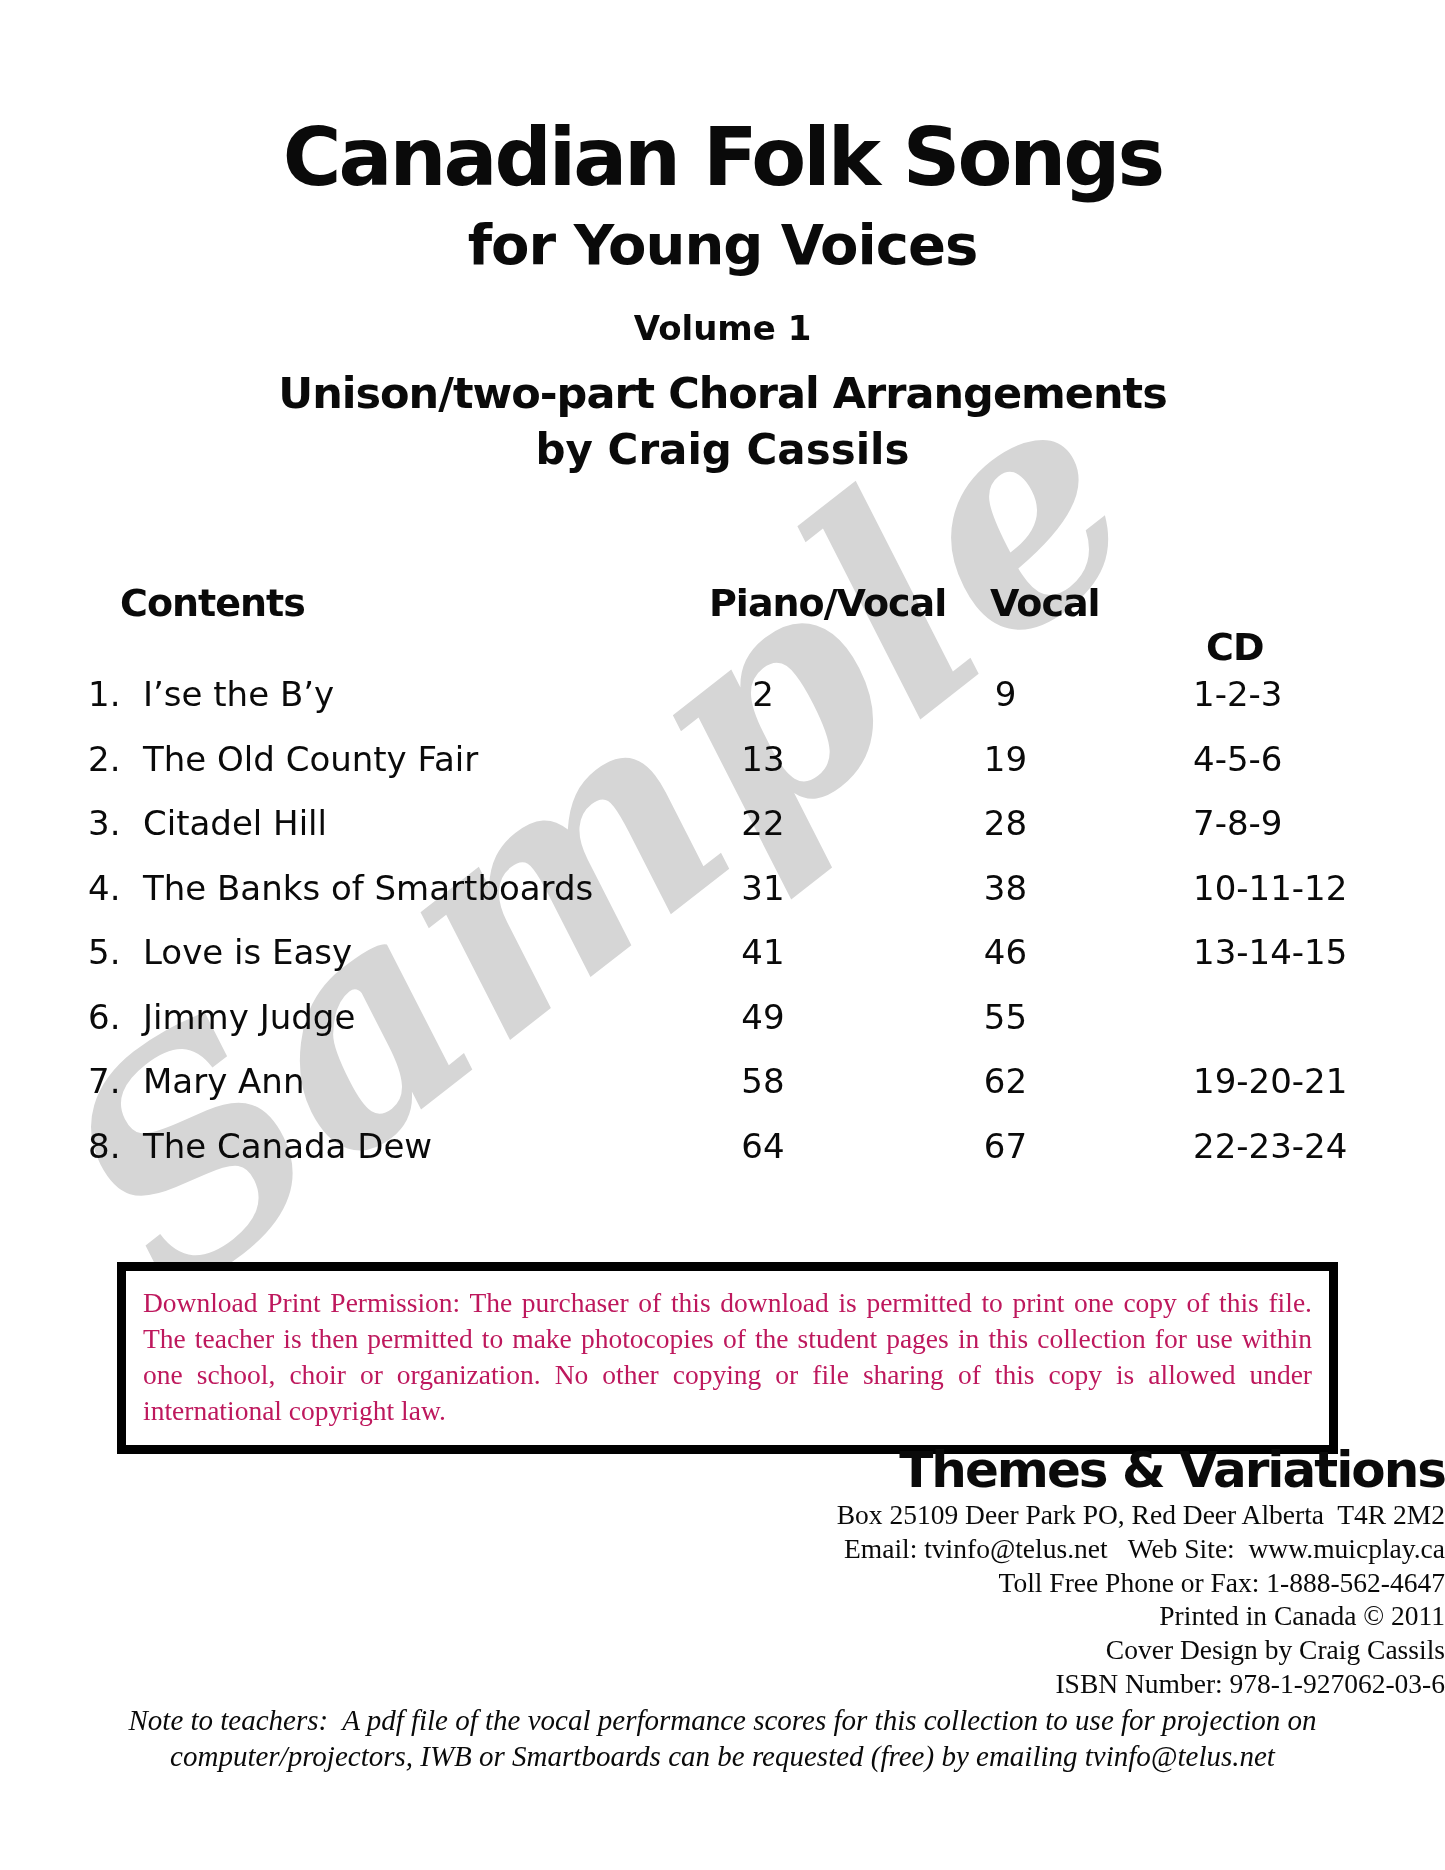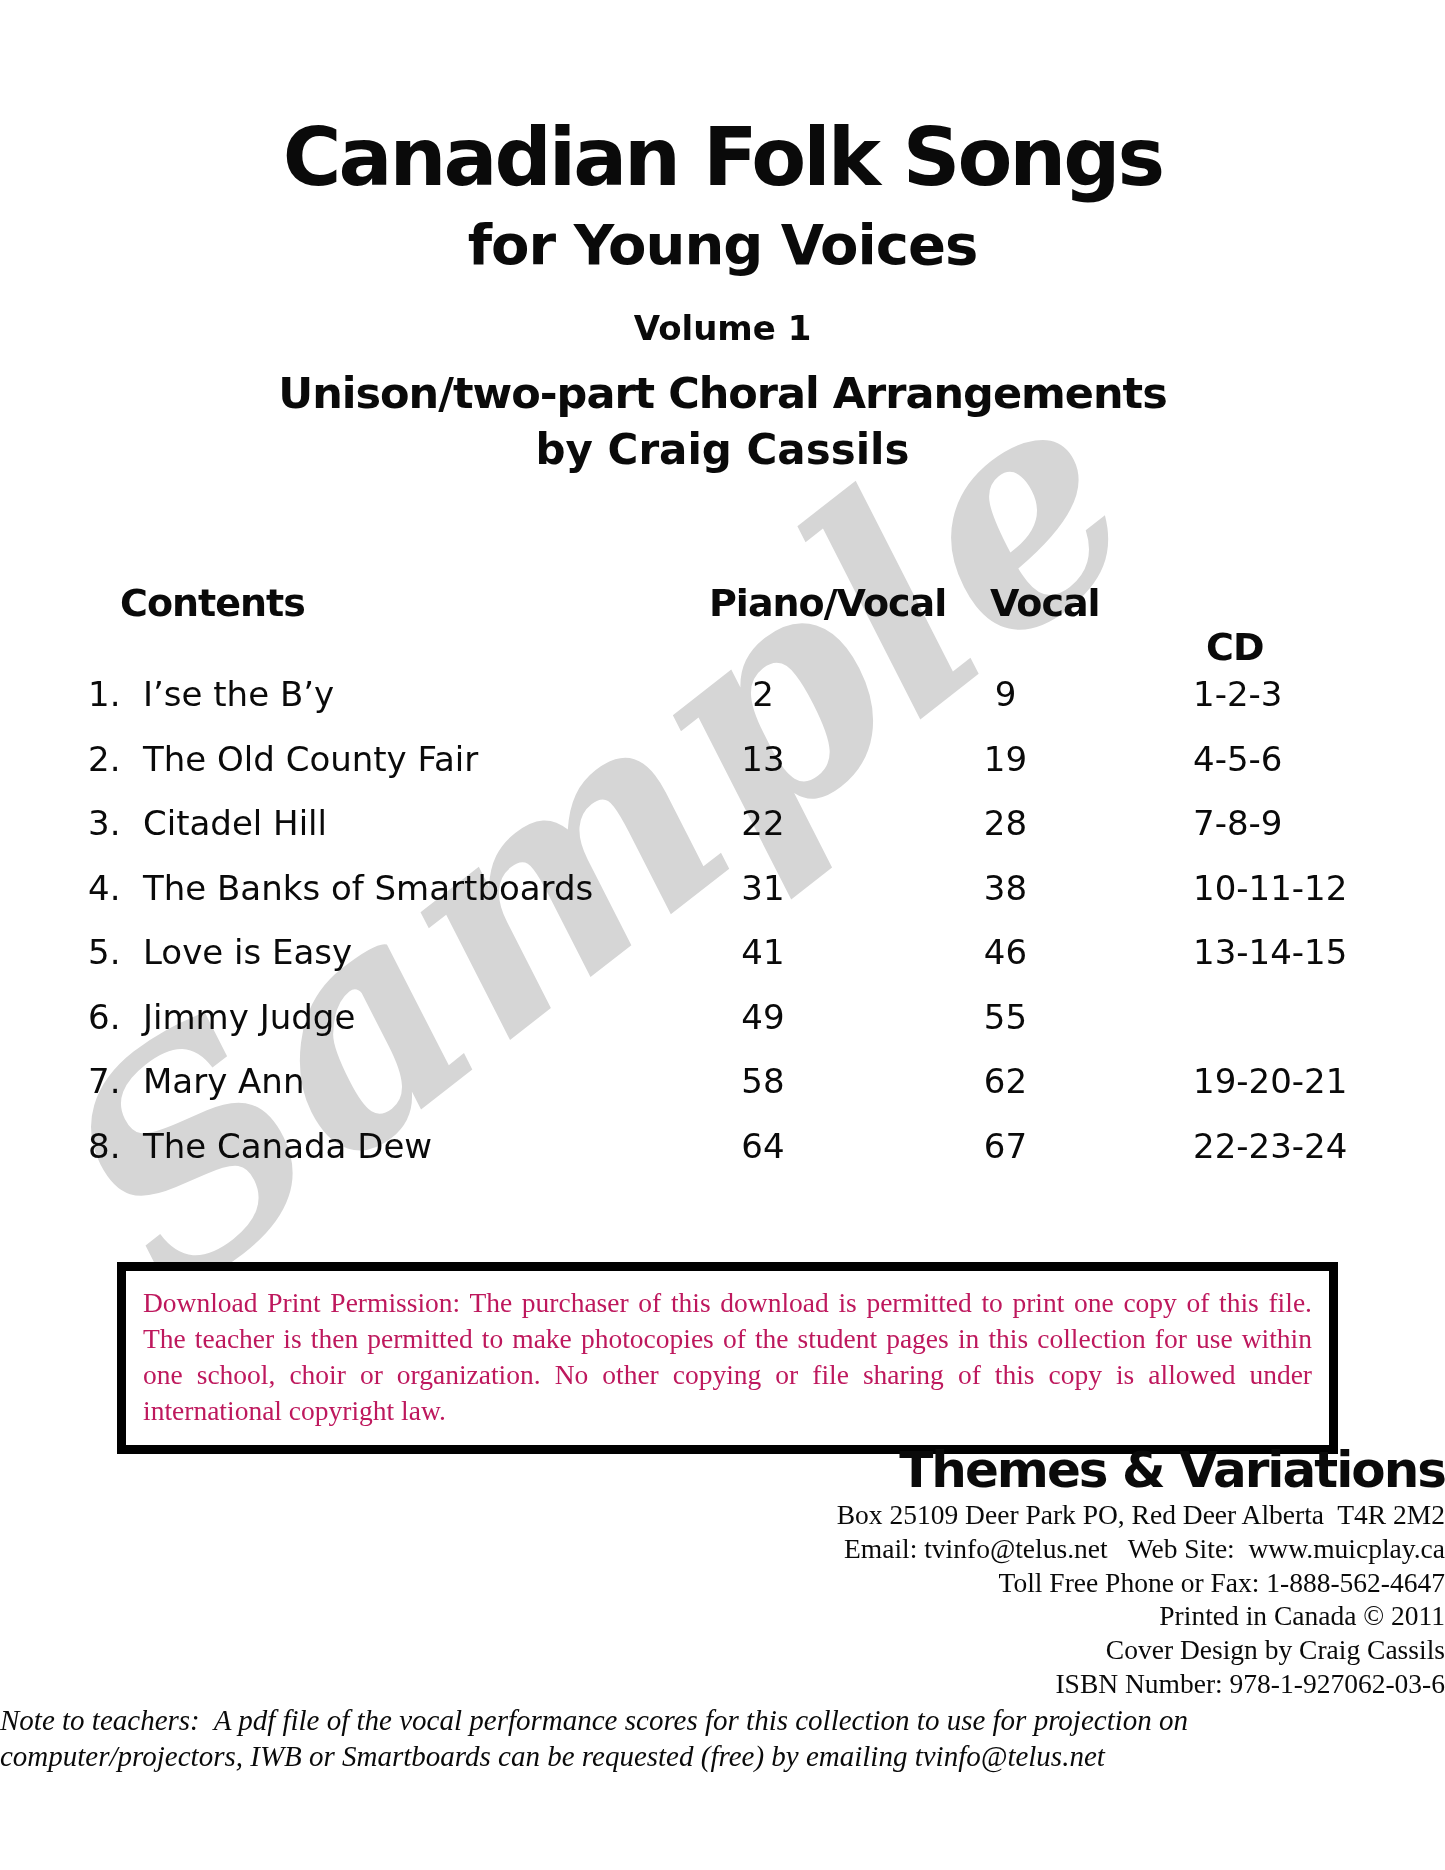--- a/index.html
+++ b/index.html
@@ -54,21 +54,21 @@
     margin:0;font-family:"Liberation Serif",serif;font-size:27.5px;
     line-height:36px;text-align:justify;color:#be185d;
   }
 
   
   .publisher{position:absolute;top:1442px;left:0;right:0;text-align:right;}
   .pub-name{font-size:50px;line-height:56px;letter-spacing:-2px;font-weight:700;}
   .pub-line{font-size:27.5px;line-height:33.8px;white-space:pre-wrap;margin-left:13px;}
 
   
-  .note{position:absolute;top:1702px;left:0;right:0;
+  .note{position:absolute;top:1702px;left:0;right:0;text-align:center;
         font-style:italic;font-size:29px;line-height:36px;}
   .note div{white-space:pre-wrap;}
 </style>
 </head>
 <body>
 
 <div class="page">
 
   <div class="watermark">Sample</div>
 

